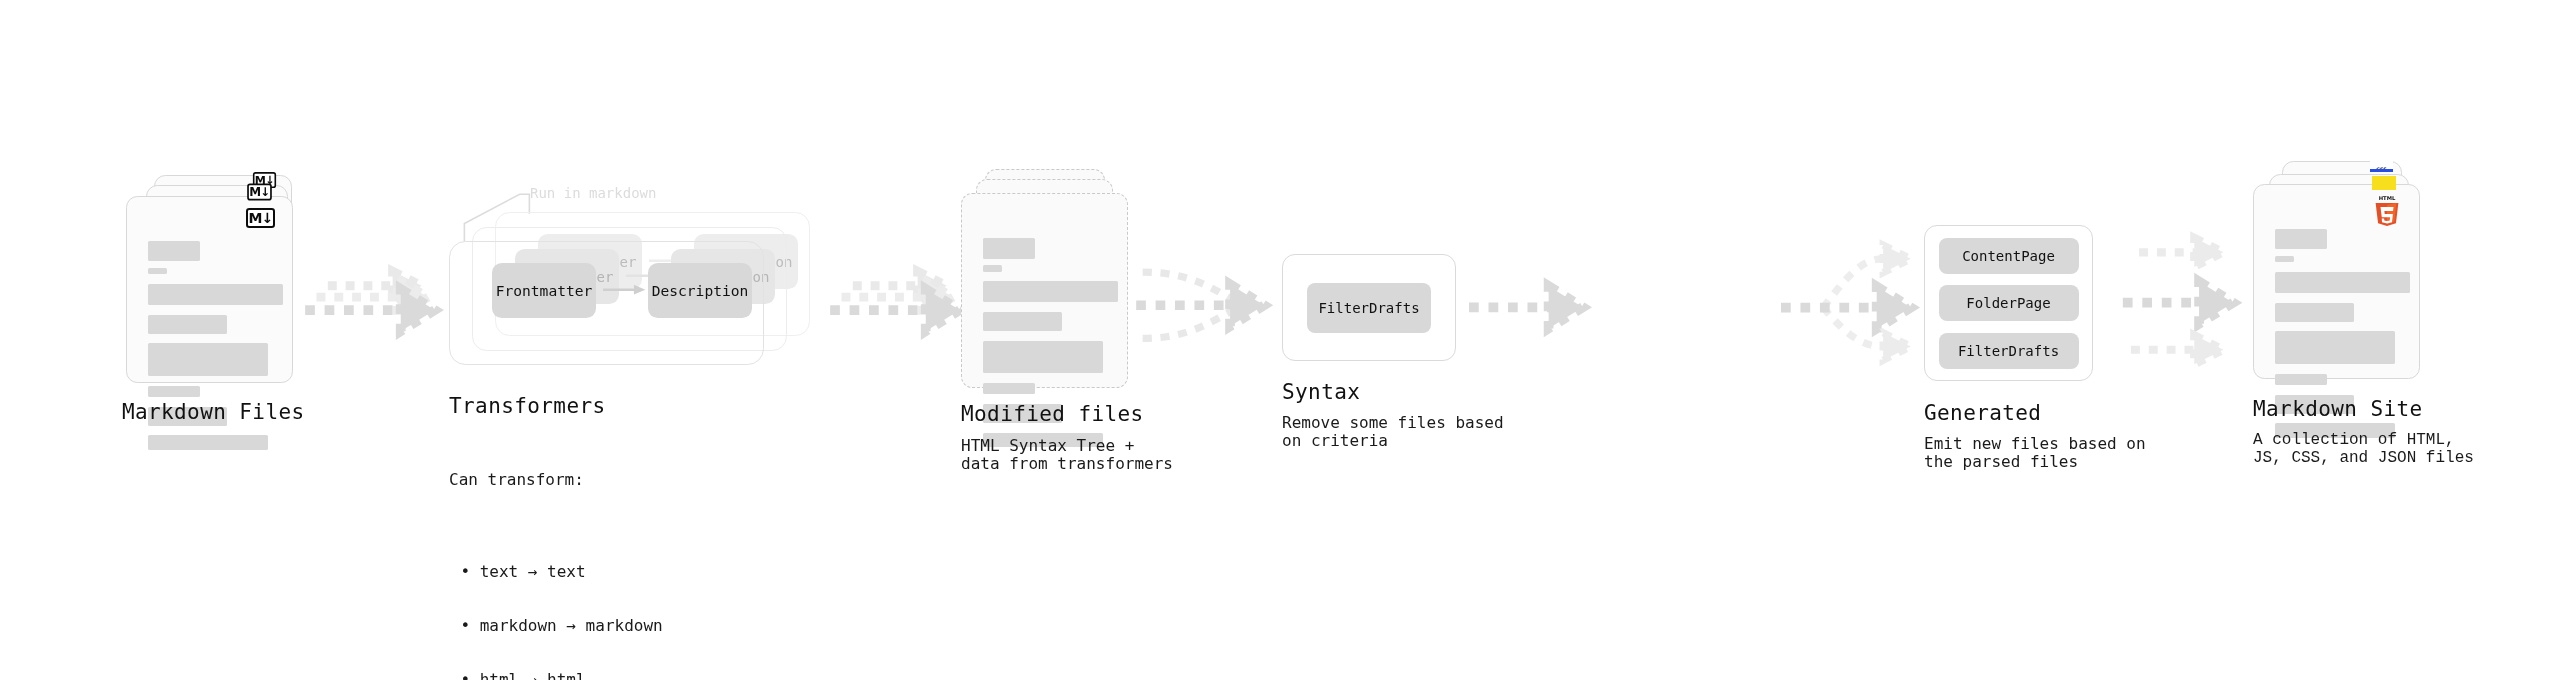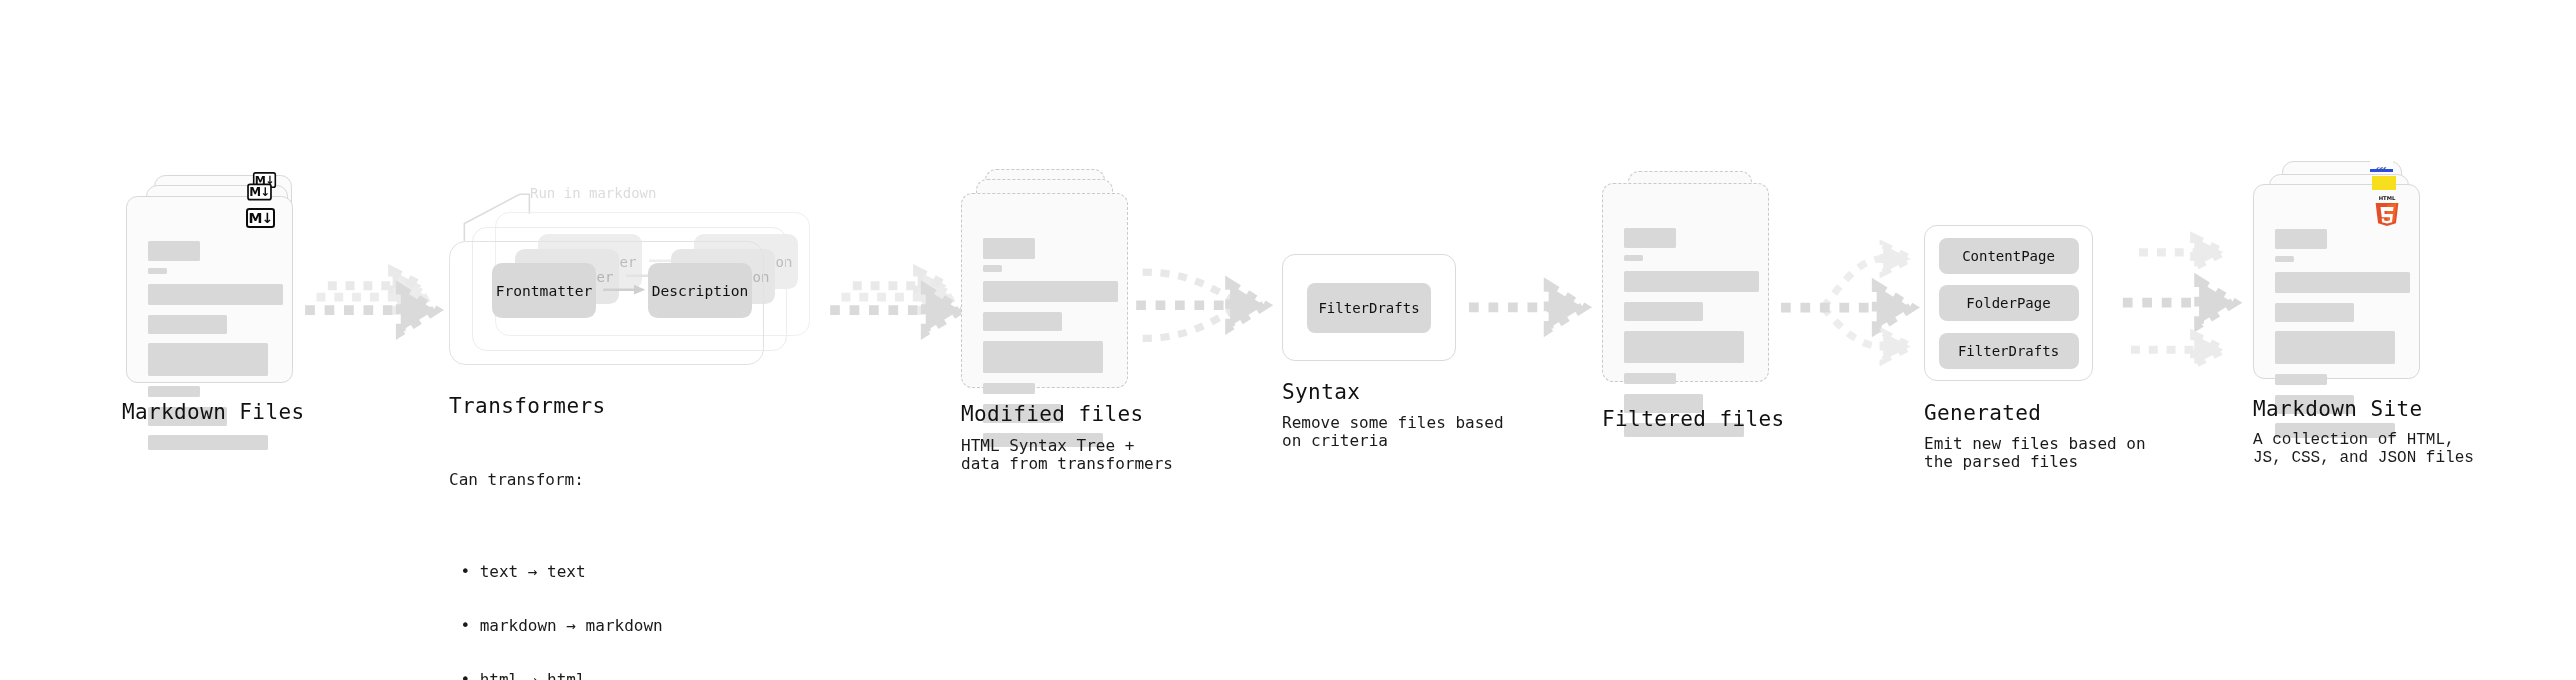--- a/index.html
+++ b/index.html
@@ -282,38 +282,20 @@
 on criteria</div>
   </div>
 
   <svg style="position:absolute; left:1469px; top:286px;" width="130" height="49" viewBox="0 0 160 60">
     <g stroke="#dadada" stroke-width="12" stroke-dasharray="12 12" fill="#dadada">
       <line x1="0" y1="26" x2="100" y2="26"></line>
       <polygon points="98,0 140,26 98,52"></polygon>
     </g>
   </svg>
 
-  <div class="stage-group" style="left:1602px; top:171px;">
-    <div class="doc-stack" style="width:171px;height:211px;">
-      <div class="doc-page dashed" style="left:26px; top:0px; width:124px; height:65px;"></div>
-      <div class="doc-page dashed" style="left:0px; top:12.2px; width:167px; height:199px;">
-        <div class="doc-lines">
-          <div class="bar" style="width:52px;height:20.3px;"></div>
-          <div class="bar" style="width:18.7px;height:6.5px;margin-top:-3.3px;"></div>
-          <div class="bar" style="width:135px;height:21px;"></div>
-          <div class="bar" style="width:79px;height:18.7px;"></div>
-          <div class="bar" style="width:120px;height:32.5px;"></div>
-          <div class="bar" style="width:52px;height:11.4px;"></div>
-          <div class="bar" style="width:79px;height:18.7px;"></div>
-          <div class="bar" style="width:120px;height:14.6px;"></div>
-        </div>
-      </div>
-    </div>
-    <div class="group-title" style="position:absolute; left:0px; top:236px;">Filtered files</div>
-  </div>
 
   <svg style="position:absolute; left:1781px; top:244px;" width="146" height="110" viewBox="0 0 180 135">
     <g fill="none" stroke="#ededed" stroke-width="9" stroke-dasharray="11 11">
       <path d="M 52 78 C 74 50, 96 18, 124 18"></path>
       <path d="M 52 78 C 74 104, 96 126, 124 126"></path>
     </g>
     <g stroke="#ececec" fill="#ececec" stroke-width="9" stroke-dasharray="11 11">
       <line x1="124" y1="18" x2="132" y2="18"></line>
       <polygon points="126,1 160,18 126,35"></polygon>
     </g>

